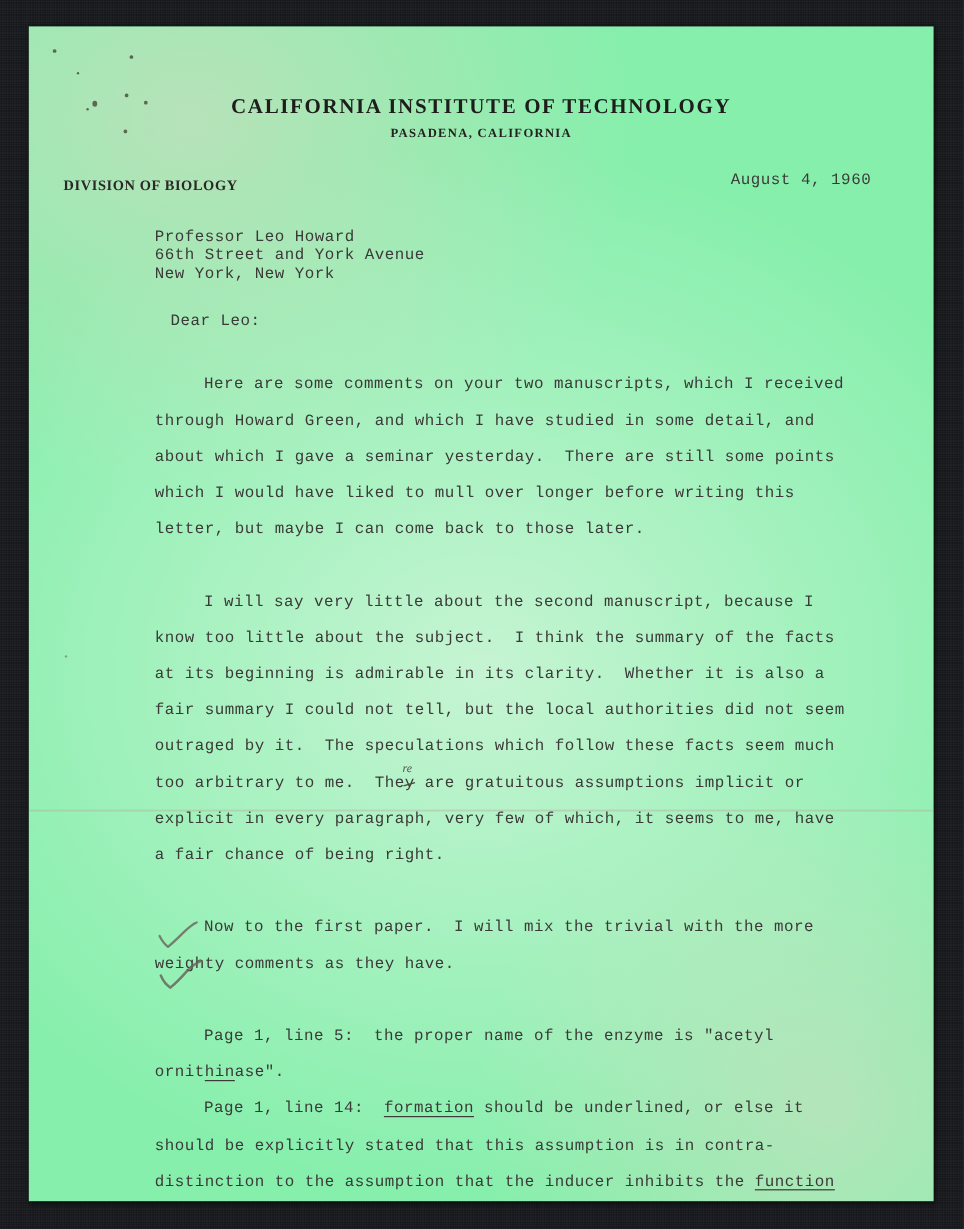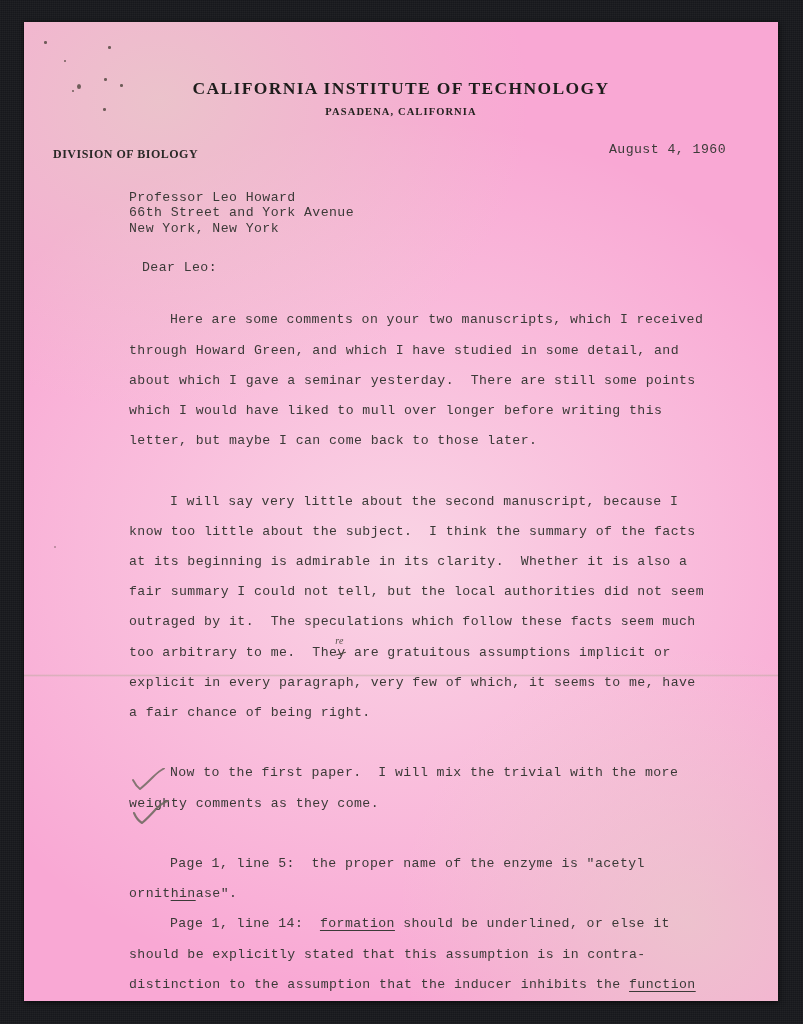--- a/index.html
+++ b/index.html
@@ -24,21 +24,21 @@
       #17181c;
   }
 
   
   #paper {
     position: absolute;
     left: 24px;
     top: 22px;
     width: 754px;
     height: 979px;
-    background: #f9a8d4;
+    background: #86efac;
     box-shadow: 0 0 2px rgba(0,0,0,0.55), 1px 2px 6px rgba(0,0,0,0.45);
     overflow: hidden;
   }
   
   #paper::before {
     content: "";
     position: absolute;
     inset: 0;
     background:
       radial-gradient(ellipse 70% 45% at 18% 8%, rgba(224,216,196,0.55), rgba(224,216,196,0) 70%),
@@ -218,21 +218,21 @@
       <div class="gap"></div>
 
       <p class="para"><span class="indent"></span><span>Here are some comments on your two manuscripts, which I received through Howard Green, and which I have studied in some detail, and about which I gave a seminar yesterday.  There are still some points which I would have liked to mull over longer before writing this letter, but maybe I can come back to those later.</span></p>
 
       <div class="gap"></div>
 
       <p class="para"><span class="indent"></span><span>I will say very little about the second manuscript, because I know too little about the subject.  I think the summary of the facts at its beginning is admirable in its clarity.  Whether it is also a fair summary I could not tell, but the local authorities did not seem outraged by it.  The speculations which follow these facts seem much too arbitrary to me.  The</span><span class="strike-y"><span class="hand-ins">re</span><span>y</span></span><span> are gratuitous assumptions implicit or explicit in every paragraph, very few of which, it seems to me, have a fair chance of being right.</span></p>
 
       <div class="gap"></div>
 
-      <p class="para"><span class="indent"></span><span>Now to the first paper.  I will mix the trivial with the more weighty comments as they come.</span></p>
+      <p class="para"><span class="indent"></span><span>Now to the first paper.  I will mix the trivial with the more weighty comments as they have.</span></p>
 
       <div class="gap"></div>
 
       <p class="para"><span class="indent"></span><span>Page 1, line 5:  the proper name of the enzyme is "acetyl ornit</span><span class="u">hin</span><span>ase".</span></p>
 
       <p class="para"><span class="indent"></span><span>Page 1, line 14:  </span><span class="u">formation</span><span> should be underlined, or else it should be explicitly stated that this assumption is in contra-distinction to the assumption that the inducer inhibits the </span><span class="u">function</span><span> of the repressor.</span></p>
 
     </div>
   </div>
 

